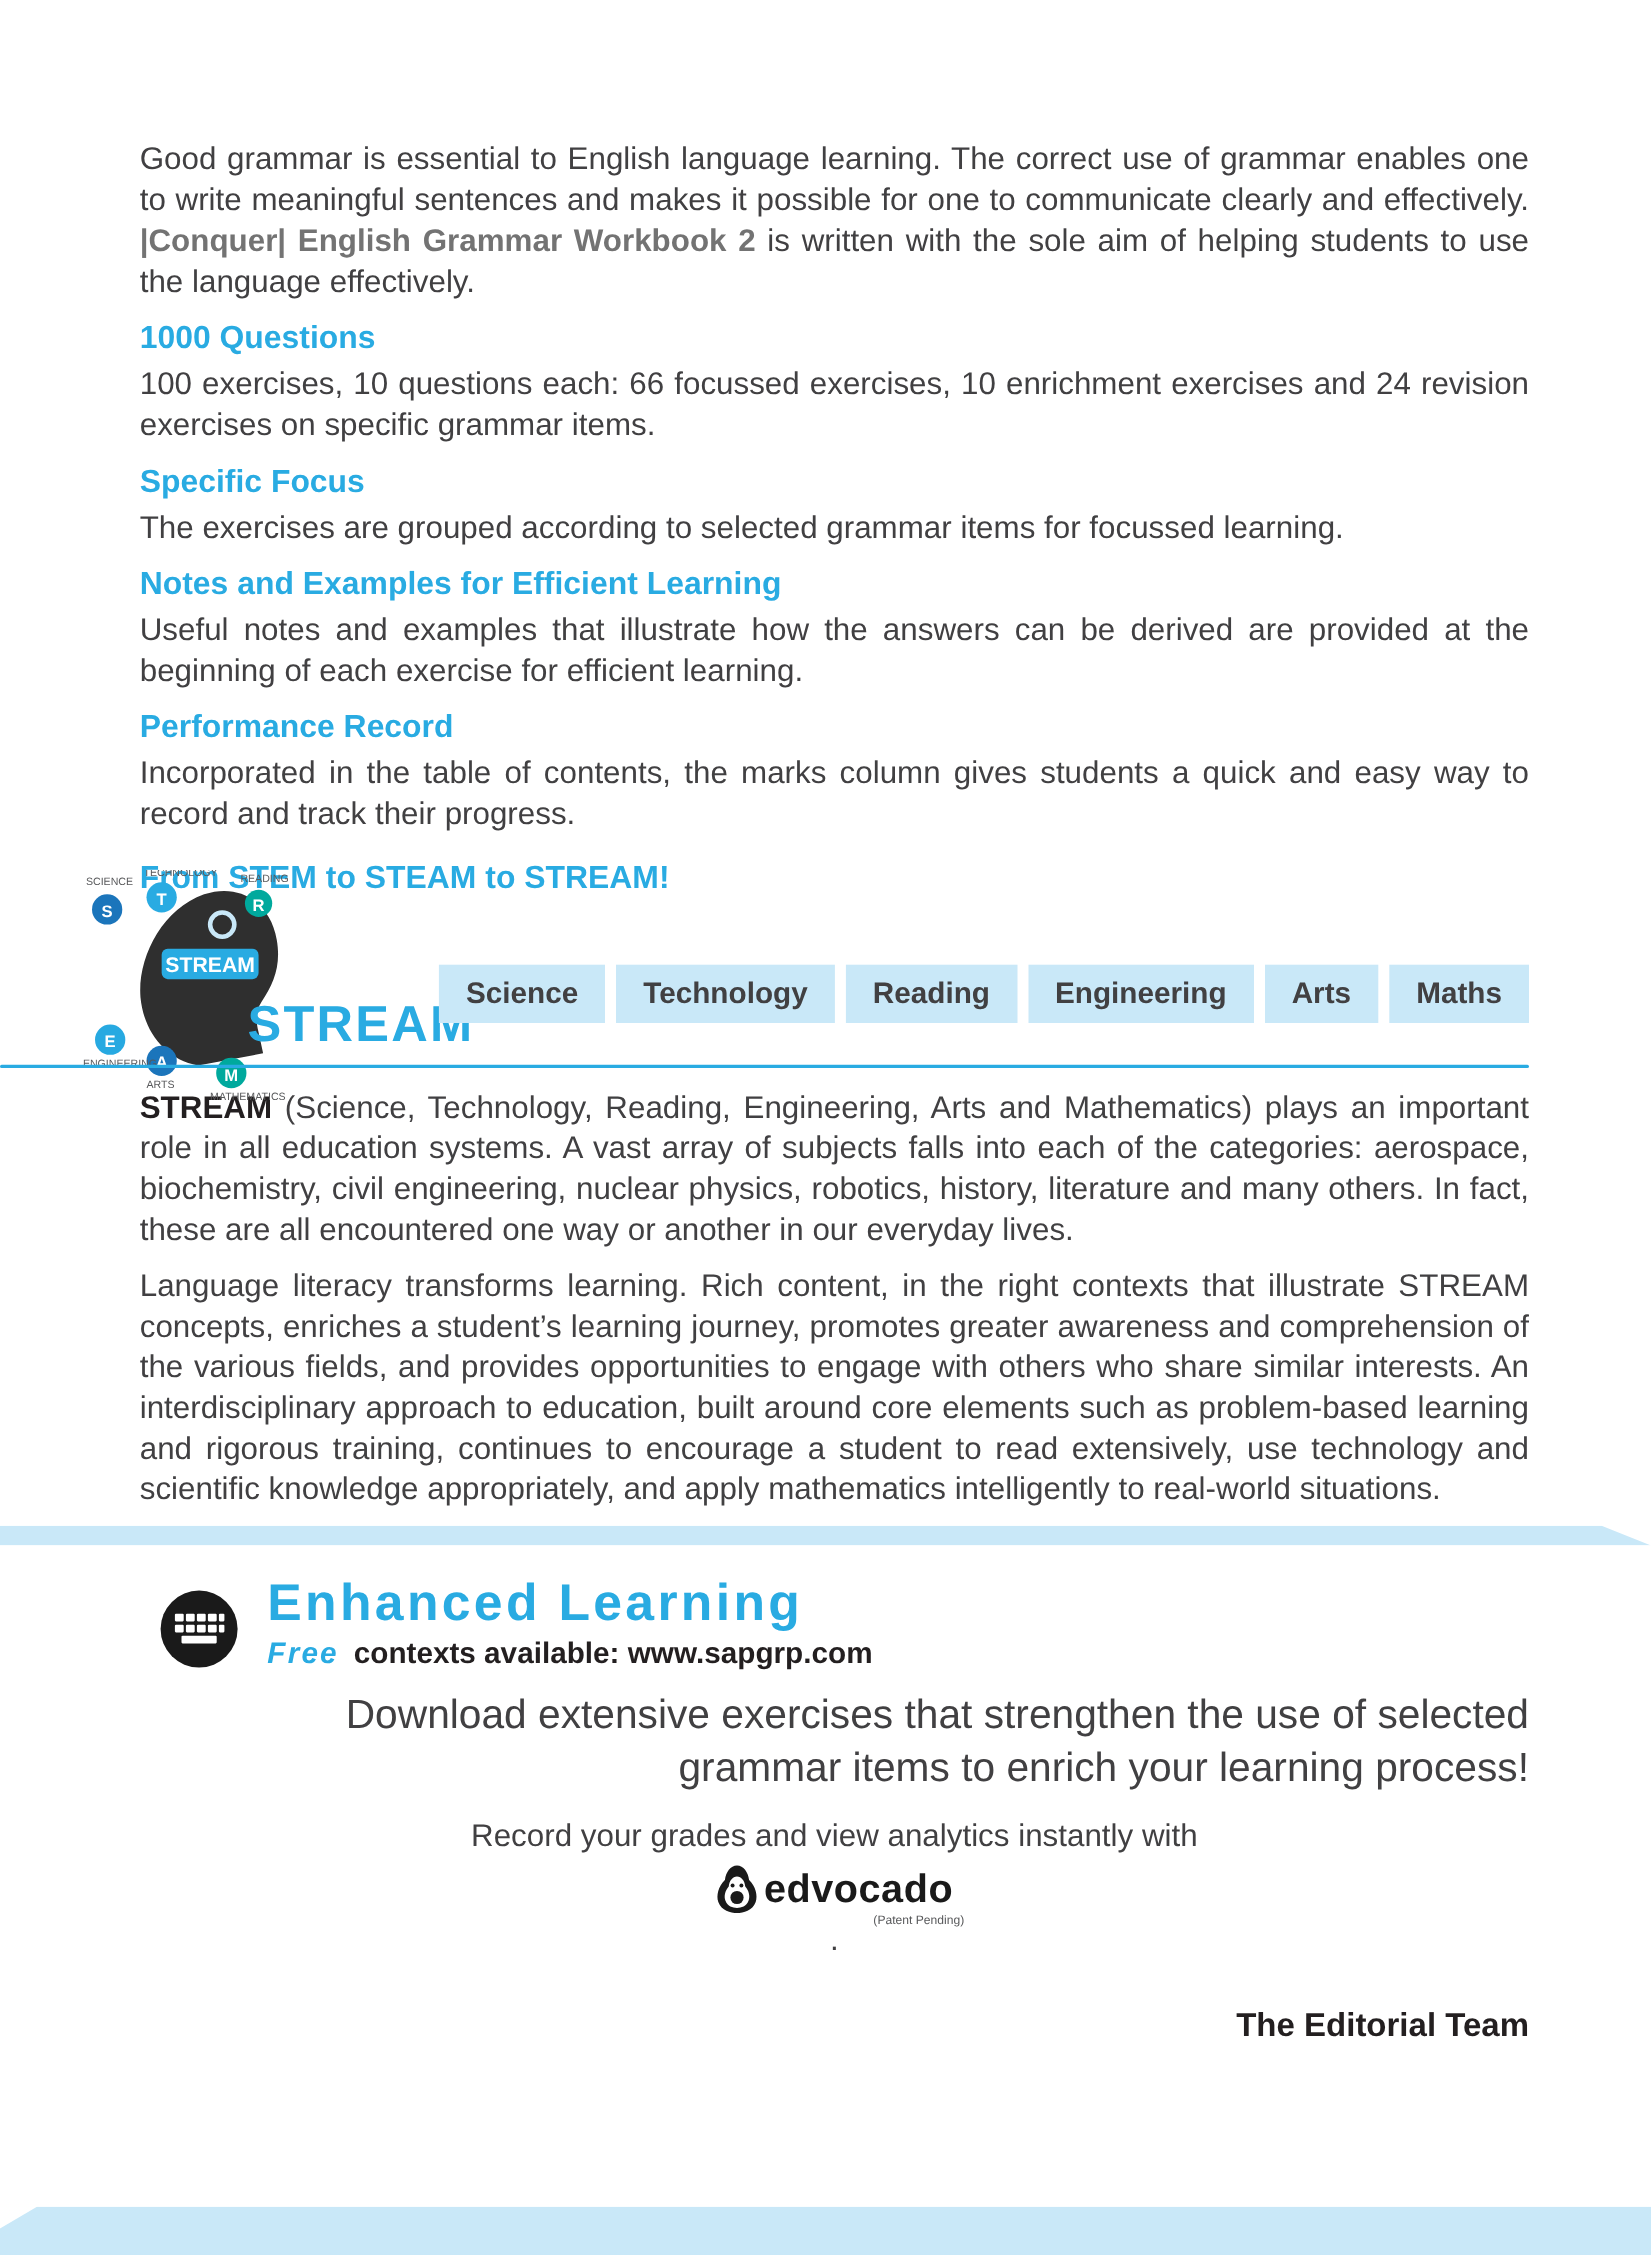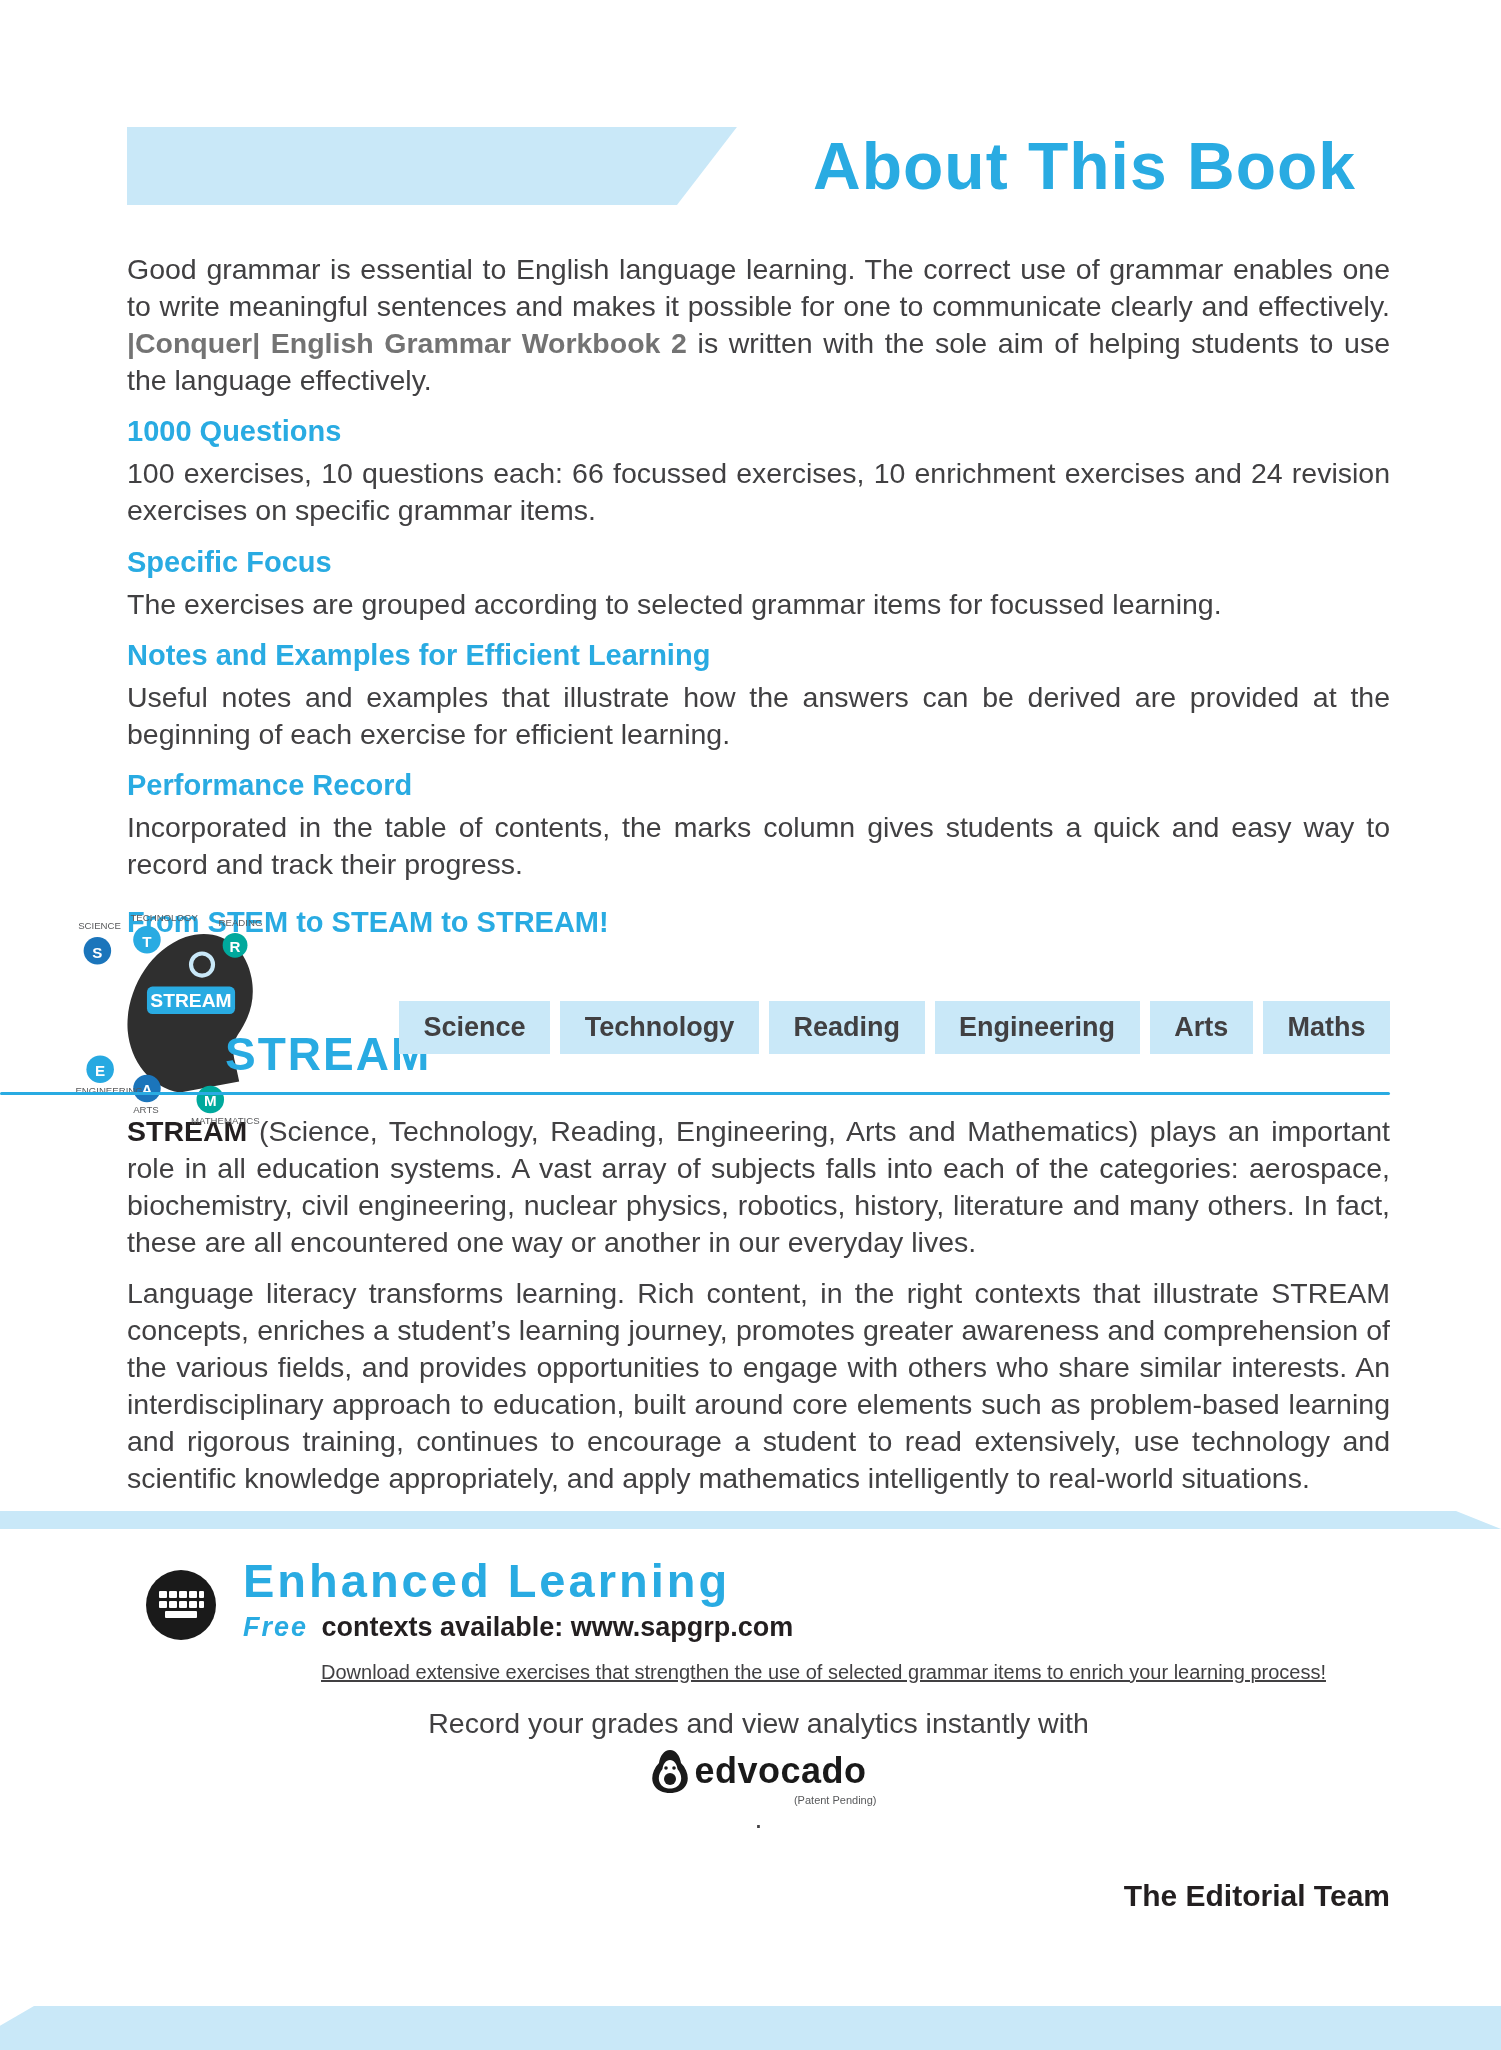--- a/index.html
+++ b/index.html
@@ -38,38 +38,33 @@
 
   
   .mid-band{height:18px;background:#c9e8f8;margin:12px -111px 0 -127px;clip-path:polygon(0 0,97% 0,100% 100%,0 100%);}
   .footer-band{position:absolute;left:0;right:0;bottom:0;height:44px;background:#c9e8f8;clip-path:polygon(0 45%,34px 0,100% 0,100% 100%,0 100%);}
 
   
   .enhanced{display:flex;align-items:flex-end;gap:24px;margin:28px 0 0 16px;}
   .enh-title{font-size:47px;font-weight:bold;color:#29abe2;letter-spacing:3px;line-height:1;}
   .enh-free{font-size:27px;margin-top:8px;color:#231f20;}
   .free-word{color:#29abe2;font-style:italic;font-weight:bold;letter-spacing:2px;margin-right:6px;}
-  .download-para{font-size:20px;line-height:1.3;text-align:center;margin:16px 0 0 130px;text-decoration:underline;}
+  .download-para{font-size:37px;line-height:1.3;text-align:right;margin:16px 0 0 130px;}
   .record-line{display:flex;align-items:center;gap:8px;font-size:28.5px;margin-top:22px;flex-wrap:nowrap;flex-direction:column;}
   .edvocado{position:relative;display:inline-flex;align-items:center;gap:4px;}
   .edvocado-name{font-weight:bold;font-size:36px;color:#1a1a1a;letter-spacing:.5px;}
   .patent{position:absolute;right:-10px;bottom:-12px;font-size:11px;color:#58595b;white-space:nowrap;}
   .editorial{font-size:30px;font-weight:bold;color:#231f20;text-align:right;margin-top:44px;}
 </style>
 </head>
 <body>
 
 <div class="page">
   <div class="content">
 
-    <div class="header-band">
-      <div class="header-white">
-        <span class="page-title">About This Book</span>
-      </div>
-    </div>
 
     <p class="body-para"><span>Good grammar is essential to English language learning. The correct use of grammar enables one to write meaningful sentences and makes it possible for one to communicate clearly and effectively. </span><span class="hl">|Conquer| English Grammar Workbook 2</span><span> is written with the sole aim of helping students to use the language effectively.</span></p>
 
     <div>
       <div class="sec-heading">1000 Questions</div>
       <p class="body-para">100 exercises, 10 questions each: 66 focussed exercises, 10 enrichment exercises and 24 revision exercises on specific grammar items.</p>
     </div>
     <div>
       <div class="sec-heading">Specific Focus</div>
       <p class="body-para">The exercises are grouped according to selected grammar items for focussed learning.</p>

